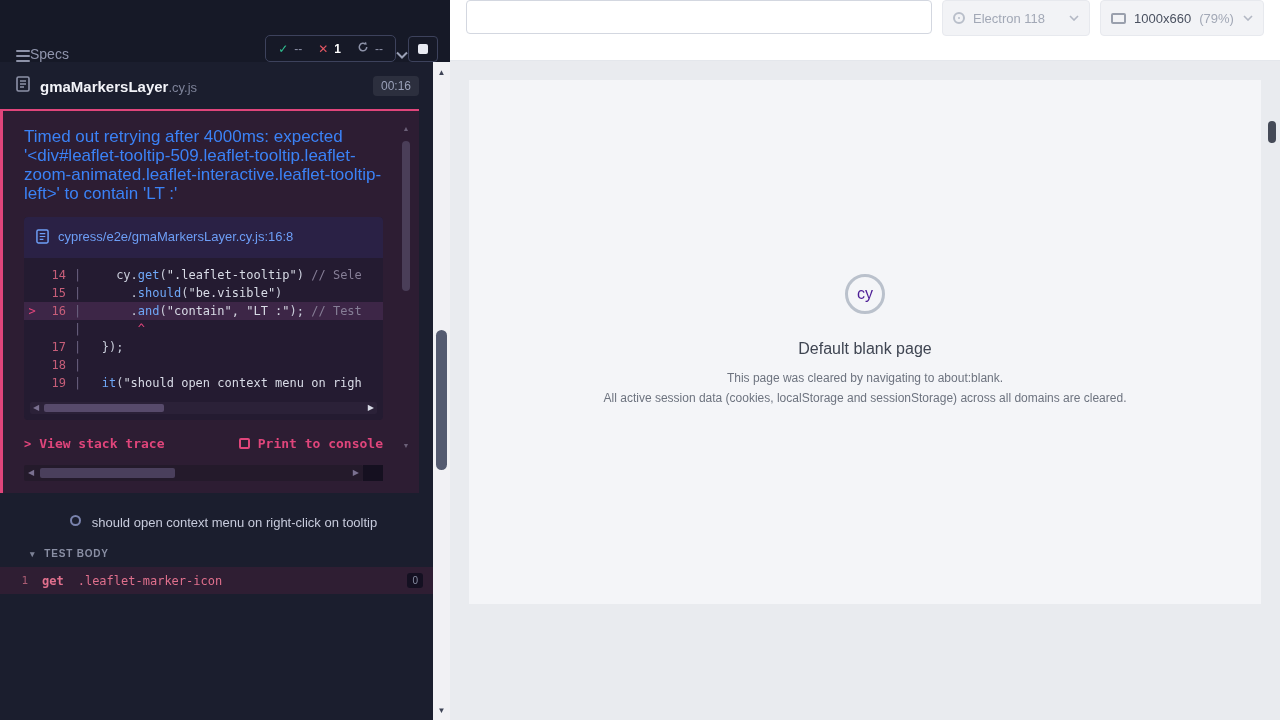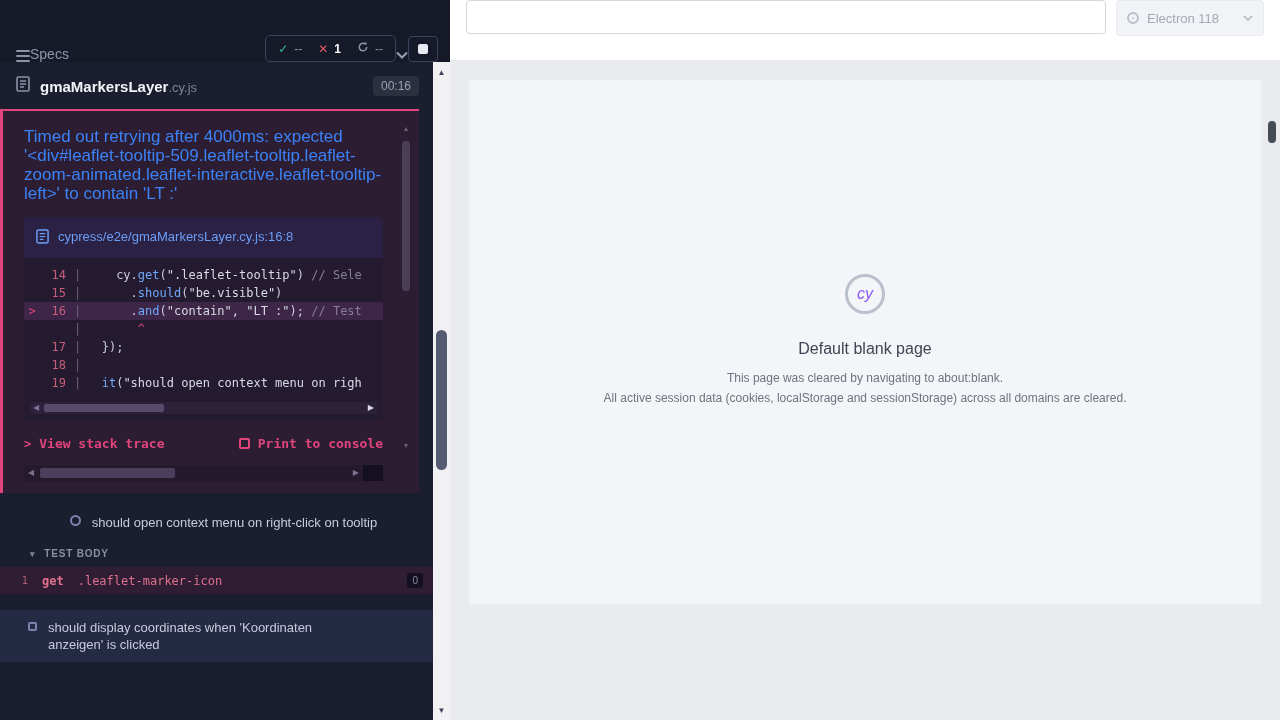--- a/index.html
+++ b/index.html
@@ -97,21 +97,21 @@
   .electron-icon { width:12px; height:12px; border:2px solid #b9bfca; border-radius:50%; position:relative; flex-shrink:0; }
   .electron-icon::after { content:""; position:absolute; left:3px; top:3px; width:2px; height:2px; background:#b9bfca; border-radius:50%; }
   .monitor-icon { width:15px; height:11px; border:2px solid #9aa0ad; border-radius:2px; flex-shrink:0; }
   .vp-size { color:#4a5160; font-weight:500; }
   .vp-scale { color:#a2a8b6; }
   .chev { margin-left:auto; display:flex; }
 
   .aut { flex:1; position:relative; display:flex; justify-content:center; align-items:flex-start; padding-top:19px; }
   .aut-page { width:792px; height:524px; background:#f4f5f8; display:flex; align-items:center; justify-content:center; }
   .blank { text-align:center; max-width:640px; }
-  .cy-logo { width:40px; height:40px; border:3px solid #bac1cc; border-radius:50%; display:flex; align-items:center; justify-content:center; color:#8b5cf6; font-size:16px; font-weight:500; margin:0 auto 26px;font-style:italic; }
+  .cy-logo { width:40px; height:40px; border:3px solid #bac1cc; border-radius:50%; display:flex; align-items:center; justify-content:center; color:#4c1d95; font-size:16px; font-weight:500; margin:0 auto 26px; }
   .blank-title { font-size:16px; color:#3f4552; font-weight:500; margin-bottom:12px; }
   .blank-line { font-size:12px; color:#6d737f; margin:4px 0; line-height:16px; }
   .win-scrollthumb { position:absolute; right:4px; top:60px; width:8px; height:22px; background:#454a57; border-radius:4px; cursor:pointer; }
 </style>
 </head>
 <body>
 
 <div class="reporter-col">
   <div class="rep-header">
     <span class="specs-menu">
@@ -229,24 +229,20 @@
         <div class="testbody-row">
           <span class="caret-down">▾</span>
           <span>TEST BODY</span>
         </div>
         <div class="cmd-row">
           <span class="cmd-num">1</span>
           <span class="cmd-method">get</span>
           <span class="cmd-args">.leaflet-marker-icon</span>
           <span class="cmd-badge">0</span>
         </div>
-        <div class="test-row second">
-          <span class="square-icon"></span>
-          <span>should display coordinates when 'Koordinaten anzeigen' is clicked</span>
-        </div>
       </div>
 
     </div>
 
     <div class="rep-scrollstrip">
       <span class="strip-arrow top">▲</span>
       <span class="strip-thumb"></span>
       <span class="strip-arrow bottom">▼</span>
     </div>
   </div>
@@ -257,20 +253,30 @@
     <input class="url-input" type="text" value="" style="">
     <div class="sel browser-sel">
       <span class="electron-icon"></span>
       <span>Electron 118</span>
       <span class="chev">
         <svg width="10" height="6" viewBox="0 0 10 6">
             <path d="M1 1l4 4 4-4" fill="none" stroke="#b3b8c4" stroke-width="1.6"></path>
           </svg>
       </span>
     </div>
+    <div class="sel viewport-sel">
+      <span class="monitor-icon"></span>
+      <span class="vp-size">1000x660</span>
+      <span class="vp-scale">(79%)</span>
+      <span class="chev">
+        <svg width="10" height="6" viewBox="0 0 10 6">
+            <path d="M1 1l4 4 4-4" fill="none" stroke="#b3b8c4" stroke-width="1.6"></path>
+          </svg>
+      </span>
+    </div>
   </div>
 
   <div class="aut">
     <div class="aut-page">
       <div class="blank">
         <div class="cy-logo">cy</div>
         <div class="blank-title">Default blank page</div>
         <p class="blank-line">This page was cleared by navigating to about:blank.</p>
         <p class="blank-line">All active session data (cookies, localStorage and sessionStorage) across all domains are cleared.</p>
       </div>

